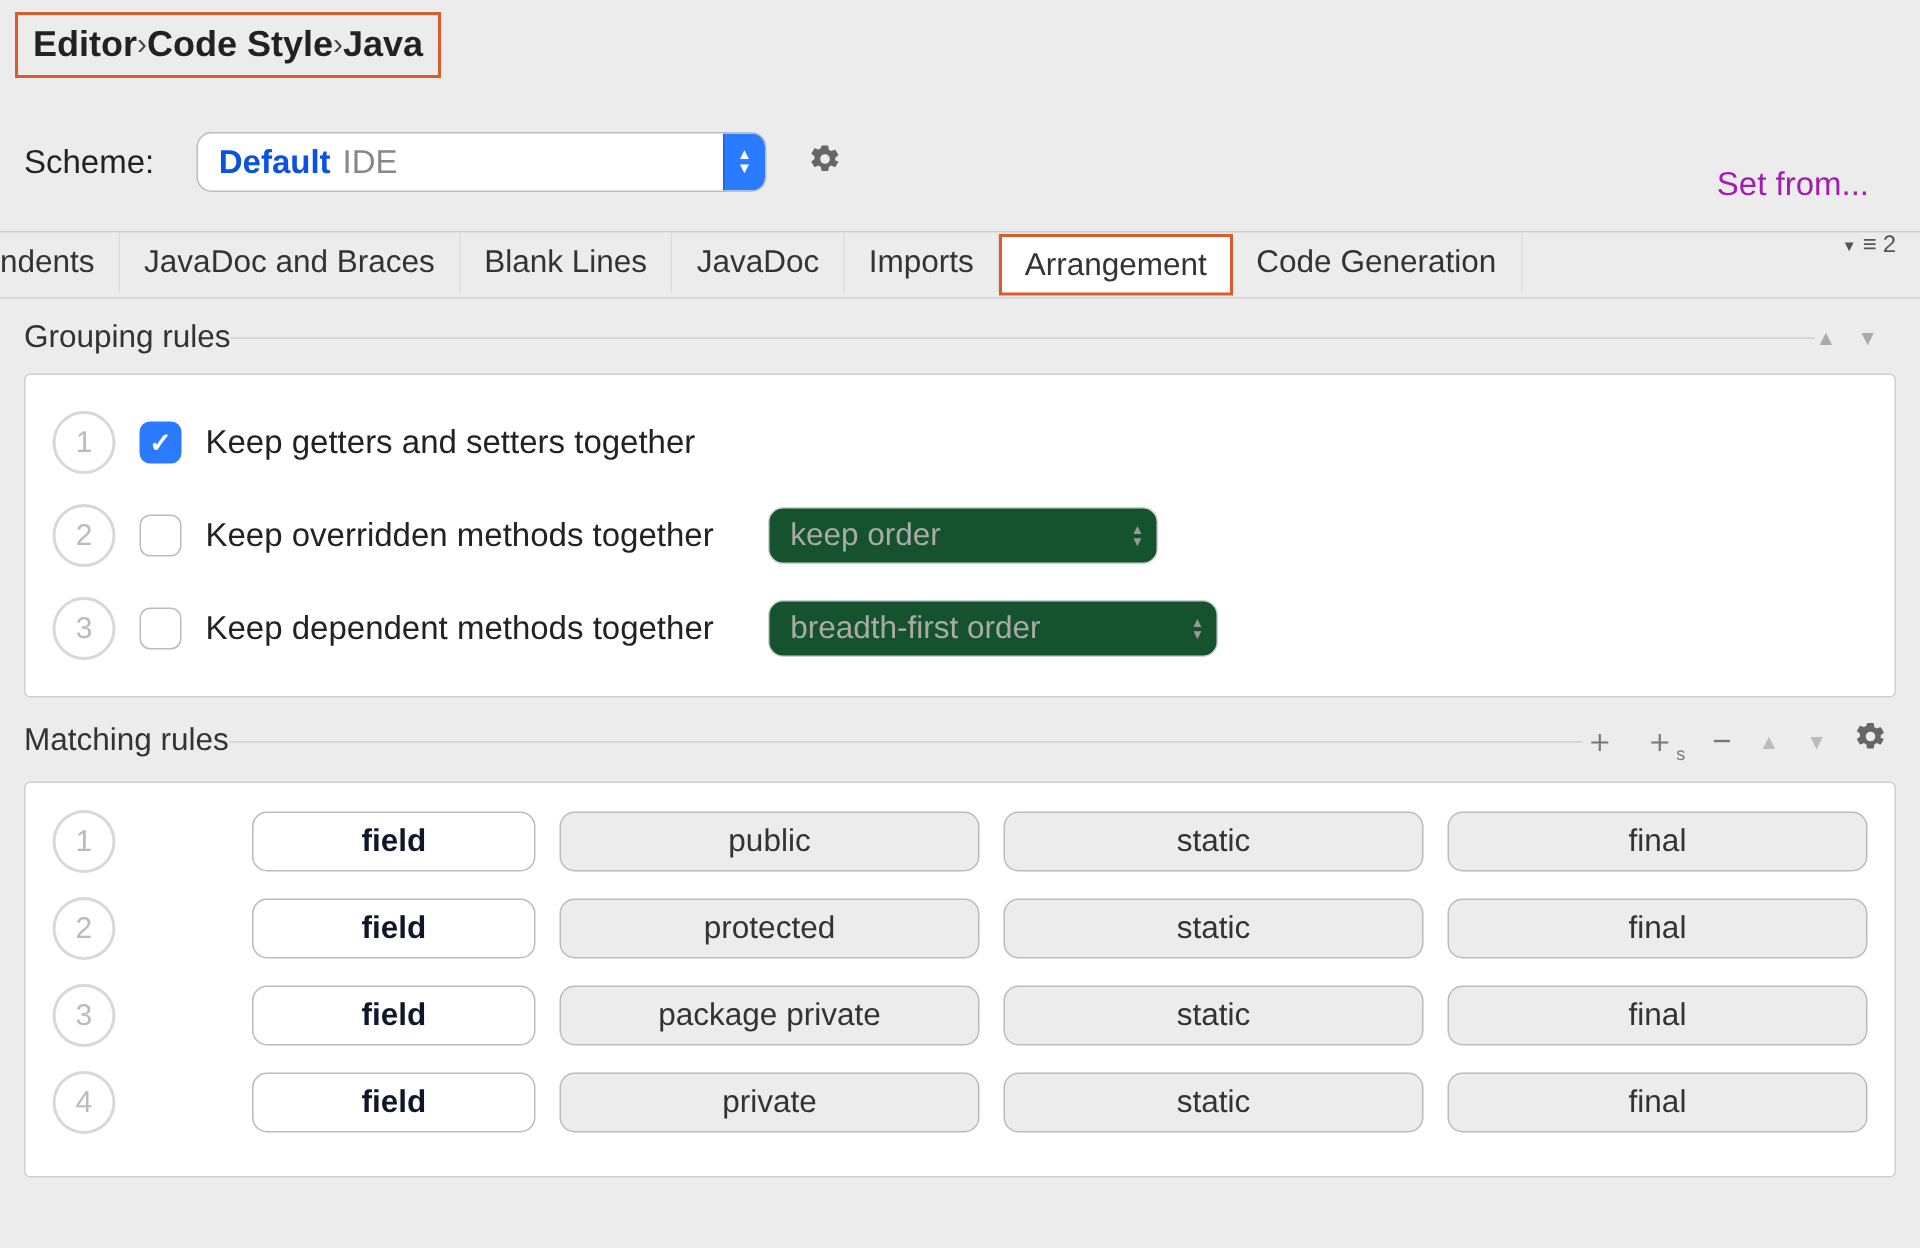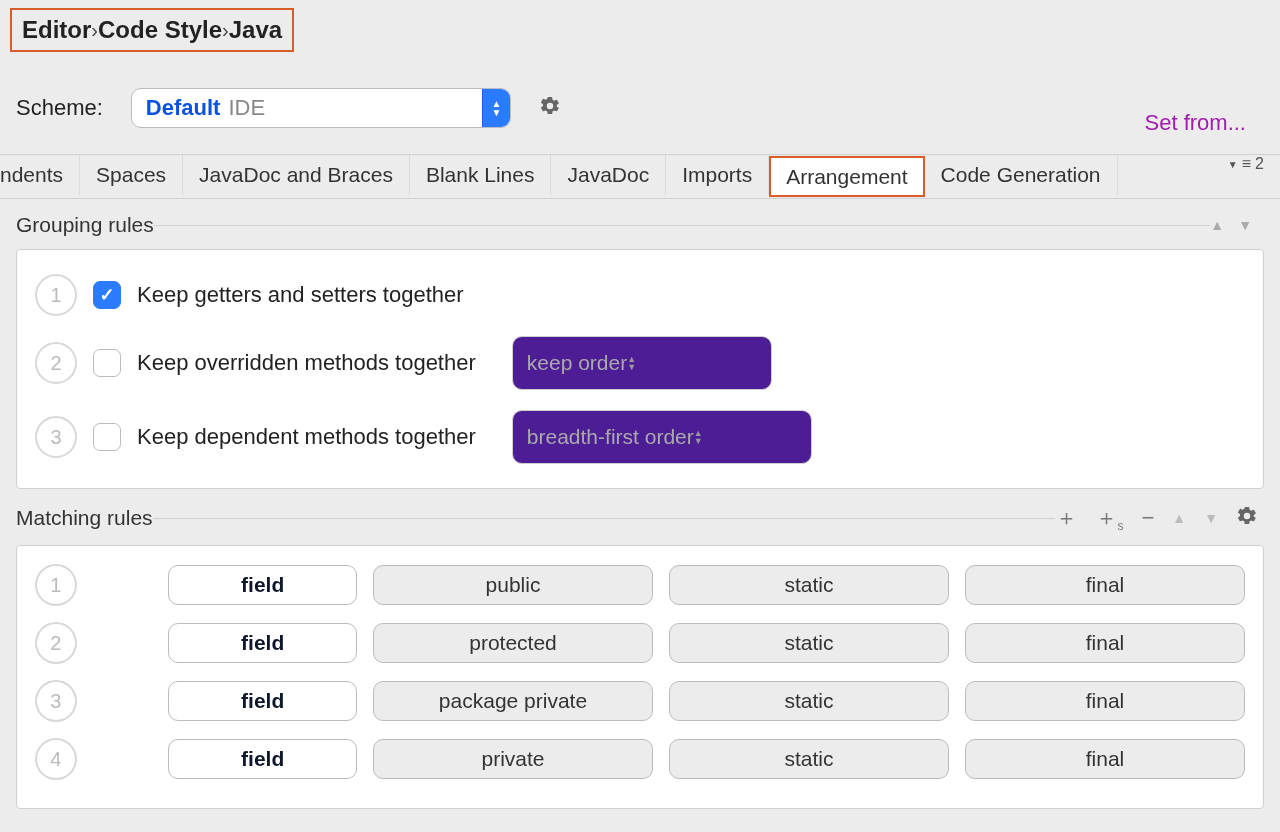--- a/index.html
+++ b/index.html
@@ -109,25 +109,25 @@
   }
   .checkbox {
     width:28px; height:28px; border:1px solid #bbb; border-radius:7px; background:#fff;
     display:inline-flex; align-items:center; justify-content:center; flex-shrink:0;
   }
   .checkbox.checked { background:#2a7bff; border-color:#2a7bff;}
   .checkbox.checked::after { content:"✓"; color:#fff; font-size:18px; font-weight:700;}
   .grule .text { font-size:22px; }
   .minisel {
     margin-left: 20px;
-    height:54px; min-width:260px;
+    height:38px; min-width:260px;
     border:1px solid #cfcfcf; border-radius:10px;
-    background:#4c1d95; color:#aaa;
+    background:#14532d; color:#aaa;
     display:flex; align-items:center; padding:0 8px 0 14px; font-size:21px;
-    justify-content: flex-start;
+    justify-content: space-between;
   }
   .minisel .st { display:flex; flex-direction:column; font-size:9px; line-height:8px; color:#999;}
   .minisel.long{min-width:300px;}
 
   
   .panel.rules { padding: 10px 18px 20px 18px;}
   .mrule {
     display:flex; align-items:center; gap:16px; padding:8px 0;
   }
   .pill {
@@ -173,21 +173,20 @@
       <svg class="gear-svg" viewBox="0 0 24 24">
           <path d="M19.4 13a7.8 7.8 0 0 0 .1-1 7.8 7.8 0 0 0-.1-1l2.1-1.6a.5.5 0 0 0 .1-.6l-2-3.4a.5.5 0 0 0-.6-.2l-2.5 1a7.6 7.6 0 0 0-1.7-1l-.4-2.6a.5.5 0 0 0-.5-.4h-4a.5.5 0 0 0-.5.4L9 4.2a7.6 7.6 0 0 0-1.7 1l-2.5-1a.5.5 0 0 0-.6.2l-2 3.4a.5.5 0 0 0 .1.6L4.4 10a7.8 7.8 0 0 0 0 2l-2.1 1.6a.5.5 0 0 0-.1.6l2 3.4a.5.5 0 0 0 .6.2l2.5-1a7.6 7.6 0 0 0 1.7 1l.4 2.6a.5.5 0 0 0 .5.4h4a.5.5 0 0 0 .5-.4l.4-2.6a7.6 7.6 0 0 0 1.7-1l2.5 1a.5.5 0 0 0 .6-.2l2-3.4a.5.5 0 0 0-.1-.6ZM12 15.5A3.5 3.5 0 1 1 15.5 12 3.5 3.5 0 0 1 12 15.5Z"></path>
         </svg>
     </span>
     <a class="setfrom">Set from...</a>
   </div>
   <div class="hr1"></div>
 
   <div class="tabs">
     <div class="tab cut">ndents</div>
-    <div class="tab">Spaces</div>
     <div class="tab">JavaDoc and Braces</div>
     <div class="tab">Blank Lines</div>
     <div class="tab">JavaDoc</div>
     <div class="tab">Imports</div>
     <div class="tab active highlight">Arrangement</div>
     <div class="tab">Code Generation</div>
     <div class="spacer"></div>
     <div class="right-ind">
       <span class="tri">▼</span>
       <span>≡</span>

